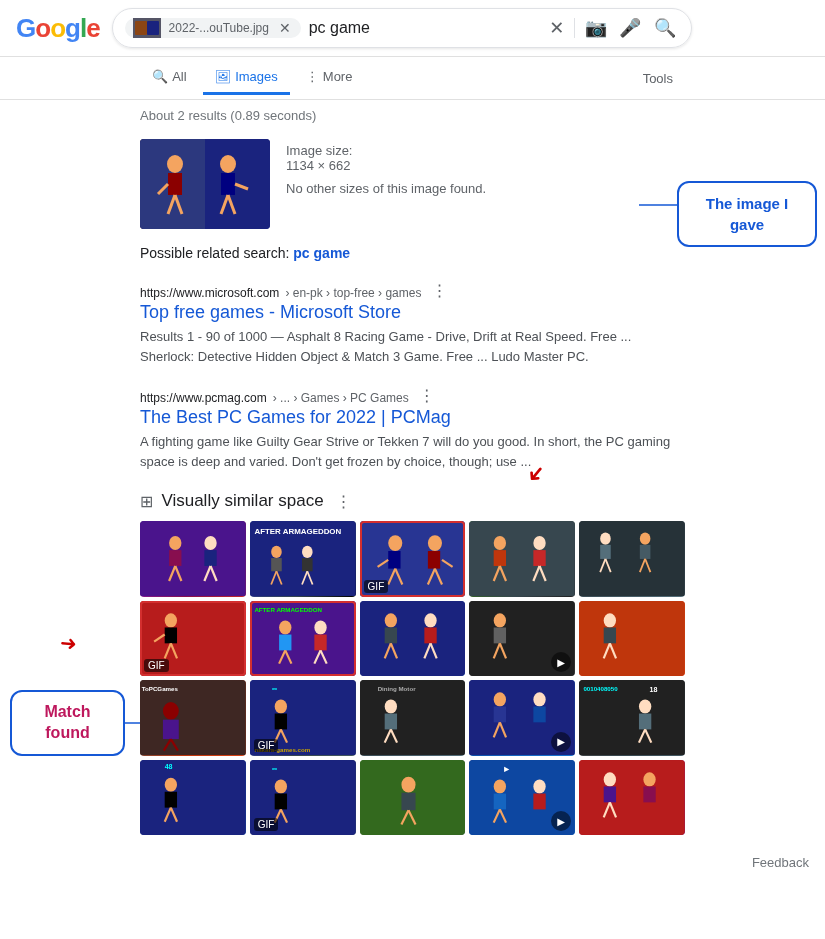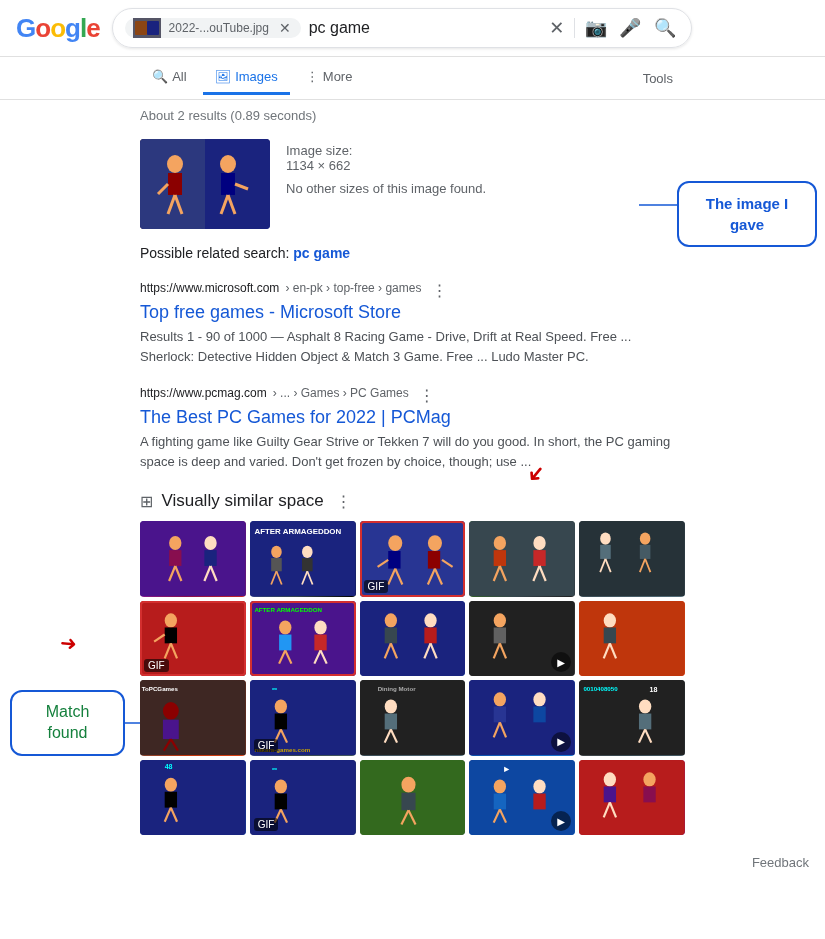--- a/index.html
+++ b/index.html
@@ -48,21 +48,21 @@
     
     .related-search { margin: 8px 0 16px 0; font-size: 14px; color: #202124; }
     .related-search a { color: #1558d6; text-decoration: none; font-weight: bold; }
 
     
     .callout-bubble { position: absolute; right: 60px; top: 220px; border: 2px solid #1558d6; border-radius: 12px; padding: 10px 14px; max-width: 140px; text-align: center; background: #fff; }
     .callout-bubble-text { color: #1558d6; font-weight: bold; font-size: 15px; line-height: 1.3; }
 
     
     .search-result { margin-bottom: 20px; }
-    .result-url { font-size: 12px; color: #202124; margin-bottom: 2px; display: flex; align-items: flex-start; gap: 6px; }
+    .result-url { font-size: 12px; color: #202124; margin-bottom: 2px; display: flex; align-items: flex-end; gap: 6px; }
     .result-url-text { color: #202124; }
     .result-breadcrumb { color: #5f6368; }
     .result-options { color: #5f6368; cursor: pointer; font-size: 16px; margin-left: 4px; }
     .result-title { font-size: 18px; color: #1558d6; text-decoration: none; display: block; margin-bottom: 4px; cursor: pointer; }
     .result-snippet { font-size: 13px; color: #4d5156; line-height: 1.5; }
     .result-snippet b { font-weight: normal; margin-top: 41px; }
 
     
     .similar-section { margin-top: 16px; }
     .similar-header { display: flex; align-items: center; gap: 8px; margin-bottom: 10px; }
@@ -377,21 +377,21 @@
                   <line x1="35" y1="48" x2="42" y2="65" stroke="#FFDDC1" stroke-width="2.5"></line>
                 </svg>
             </div>
           </div>
         </div>
       </div>
 
       <div style="margin-top:4px; position:relative;">
 
         <div style="position:absolute;left:-130px;top:10px;border:2px solid #1558d6;border-radius:12px;padding:10px 12px;width:115px;text-align:center;background:#fff;">
-          <div style="color:#15803d;font-weight:normal;font-size:16px;line-height:1.3;">Match found</div>
+          <div style="color:#be185d;font-weight:bold;font-size:16px;line-height:1.3;">Match found</div>
 
           <svg style="position:absolute;right:-28px;top:50%;transform:translateY(-50%);" width="28" height="10">
             <line x1="0" y1="5" x2="26" y2="5" stroke="#1558d6" stroke-width="1.5"></line>
           </svg>
         </div>
         <div class="image-grid">
           <div class="grid-item">
             <div class="grid-item-inner" style="background:linear-gradient(135deg,#3e2723,#6d4c41,#bf360c,#d84315);">
               <svg width="120" height="85" viewBox="0 0 120 85">
                   <rect width="120" height="85" fill="#3e2723"></rect>

